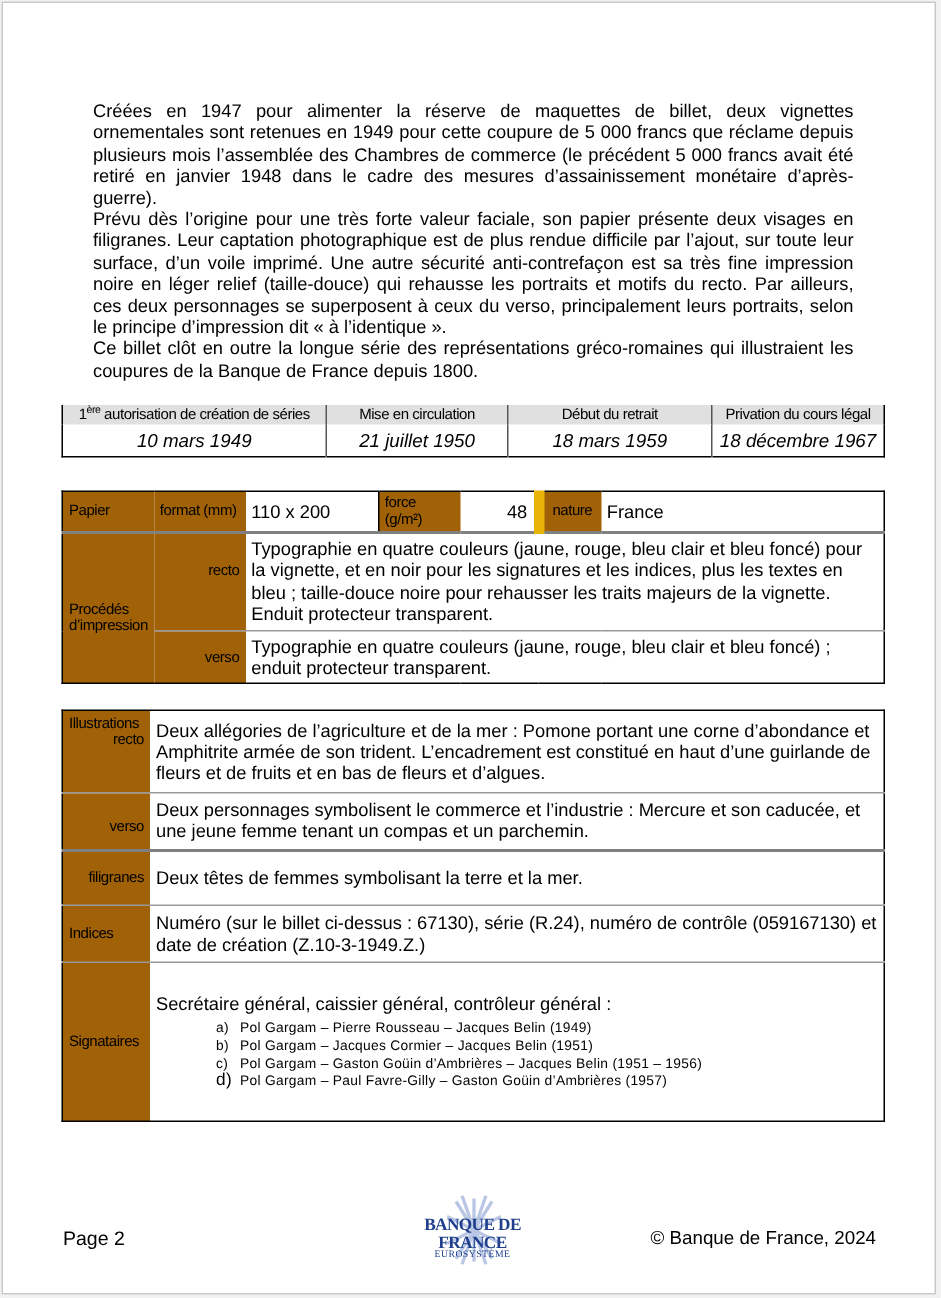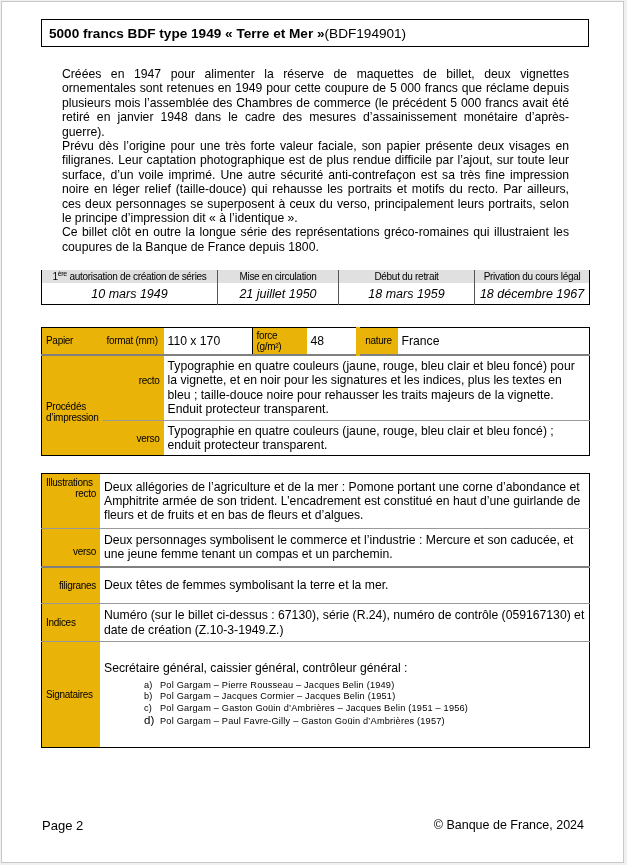--- a/index.html
+++ b/index.html
@@ -14,21 +14,21 @@
   .dates { left:39px; top:268px; width:549px; }
   .dates th { background:#e0e0e0; font-weight:normal; font-size:10px; height:13px; padding:0; border-left:1px solid #555; text-align:center; letter-spacing:-0.3px; }
   .dates th:first-child { border-left:none; }
   .dates td { font-size:12.5px; height:21px; text-align:center; border-left:1px solid #555; padding:0;font-style:italic; }
   .dates td:first-child { border-left:none; }
   .dates { border:1.2px solid #000; border-top:none; }
   .dates tr.hdr { border-top:none; }
   .dates sup { font-size:7px; }
 
   .tech { left:39px; top:325px; width:549px; border:1.2px solid #000; }
-  .gray { background:#eab308; }
+  .gray { background:#a16207; }
   .lbl { font-size:10px; letter-spacing:-0.3px; }
   .tech td { padding:0 4px; vertical-align:middle; }
   .val { font-size:12.2px; line-height:14.3px; }
   .sep { border-top:2px solid #808080; }
 
   .illus { left:39px; top:471px; width:549px; border:1.2px solid #000; }
   .illus td { vertical-align:middle; padding:0 4px; }
   .sigs-list { margin:4px 0 0 0; padding:0; list-style:none; font-size:9.2px; line-height:11.7px; letter-spacing:0.2px; }
   .sigs-list li { padding-left:40px; }
   .sigs-list li .m { display:inline-block; width:16px; }
@@ -39,24 +39,20 @@
   .logo { position:absolute; left:258px; top:795px; width:110px; height:50px; text-align:center; }
   .logo .rays { position:absolute; left:38px; top:0; width:36px; height:46px; }
   .logo .name { position:absolute; top:14px; left:0; width:110px; font-size:11.5px; color:#1f3f8c; font-weight:bold; letter-spacing:-0.4px; font-family:"Liberation Serif", serif; }
   .logo .euro { position:absolute; top:36px; left:0; width:110px; font-size:6.5px; color:#1f3f8c; letter-spacing:0.3px; font-family:"Liberation Serif", serif; }
 </style>
 </head>
 <body>
 
 <div class="page">
 
-  <div class="title-box">
-    <b>5000 francs BDF type 1949 « Terre et Mer »</b>
-      <span> (BDF194901)</span>
-  </div>
 
   <div class="intro">
     <p>Créées en 1947 pour alimenter la réserve de maquettes de billet, deux vignettes ornementales sont retenues en 1949 pour cette coupure de 5 000 francs que réclame depuis plusieurs mois l’assemblée des Chambres de commerce (le précédent 5 000 francs avait été retiré en janvier 1948 dans le cadre des mesures d’assainissement monétaire d’après-guerre).</p>
     <p>Prévu dès l’origine pour une très forte valeur faciale, son papier présente deux visages en filigranes. Leur captation photographique est de plus rendue difficile par l’ajout, sur toute leur surface, d’un voile imprimé. Une autre sécurité anti-contrefaçon est sa très fine impression noire en léger relief (taille-douce) qui rehausse les portraits et motifs du recto. Par ailleurs, ces deux personnages se superposent à ceux du verso, principalement leurs portraits, selon le principe d’impression dit « à l’identique ».</p>
     <p>Ce billet clôt en outre la longue série des représentations gréco-romaines qui illustraient les coupures de la Banque de France depuis 1800.</p>
   </div>
 
   <table class="dates">
     <tbody>
         <tr class="hdr">
@@ -72,23 +68,23 @@
       <td>18 décembre 1967</td>
     </tr>
   </tbody>
     </table>
 
   <table class="tech">
     <tbody>
         <tr style="height:27px">
       <td class="gray lbl" style="width:38px">Papier</td>
       <td class="gray lbl" style="width:53px; text-align:left;">format (mm)</td>
-      <td class="val" style="width:80px; border-right:1px solid #000;">110 x 170</td>
+      <td class="val" style="width:80px; border-right:1px solid #000;">110 x 200</td>
       <td class="gray lbl" style="width:46px; text-align:left;">force (g/m²)</td>
-      <td class="val" style="width:41px; text-align:left; border-right:4px solid #eab308;">48</td>
+      <td class="val" style="width:41px; text-align:right; border-right:7px solid #eab308;">48</td>
       <td class="gray lbl" style="width:30px; text-align:center;">nature</td>
       <td class="val">France</td>
     </tr>
     <tr class="sep" style="height:66px">
       <td class="gray lbl" rowspan="2" style="padding-top:14px;">Procédés d’impression</td>
       <td class="gray lbl" style="text-align:right; padding-bottom:14px;">recto</td>
       <td class="val" colspan="5">Typographie en quatre couleurs (jaune, rouge, bleu clair et bleu foncé) pour la vignette, et en noir pour les signatures et les indices, plus les textes en bleu ; taille-douce noire pour rehausser les traits majeurs de la vignette. Enduit protecteur transparent.</td>
     </tr>
     <tr style="height:35px; border-top:1px solid #999;">
       <td class="gray lbl" style="text-align:right;">verso</td>
@@ -128,15 +124,30 @@
           <li><span class="m">c)</span><span>Pol Gargam – Gaston Goüin d’Ambrières – Jacques Belin (1951 – 1956)</span></li>
           <li class="big"><span class="m">d)</span><span>Pol Gargam – Paul Favre-Gilly – Gaston Goüin d’Ambrières (1957)</span></li>
         </ul>
       </td>
     </tr>
   </tbody>
     </table>
 
   <div class="footer-left">Page 2</div>
 
+  <div class="logo">
+    <svg class="rays" viewBox="0 0 36 46">
+      <g stroke="#b9c6e4" stroke-width="2.2">
+        <line x1="18" y1="2" x2="18" y2="44"></line>
+        <line x1="6" y1="4" x2="30" y2="42"></line>
+        <line x1="30" y1="4" x2="6" y2="42"></line>
+        <line x1="0" y1="14" x2="36" y2="32"></line>
+        <line x1="36" y1="14" x2="0" y2="32"></line>
+        <line x1="10" y1="0" x2="26" y2="46"></line>
+        <line x1="26" y1="0" x2="10" y2="46"></line>
+      </g>
+    </svg>
+    <div class="name">BANQUE DE FRANCE</div>
+    <div class="euro">EUROSYSTÈME</div>
+  </div>
 
   <div class="footer-right">© Banque de France, 2024</div>
 </div>
 
 </body></html>

